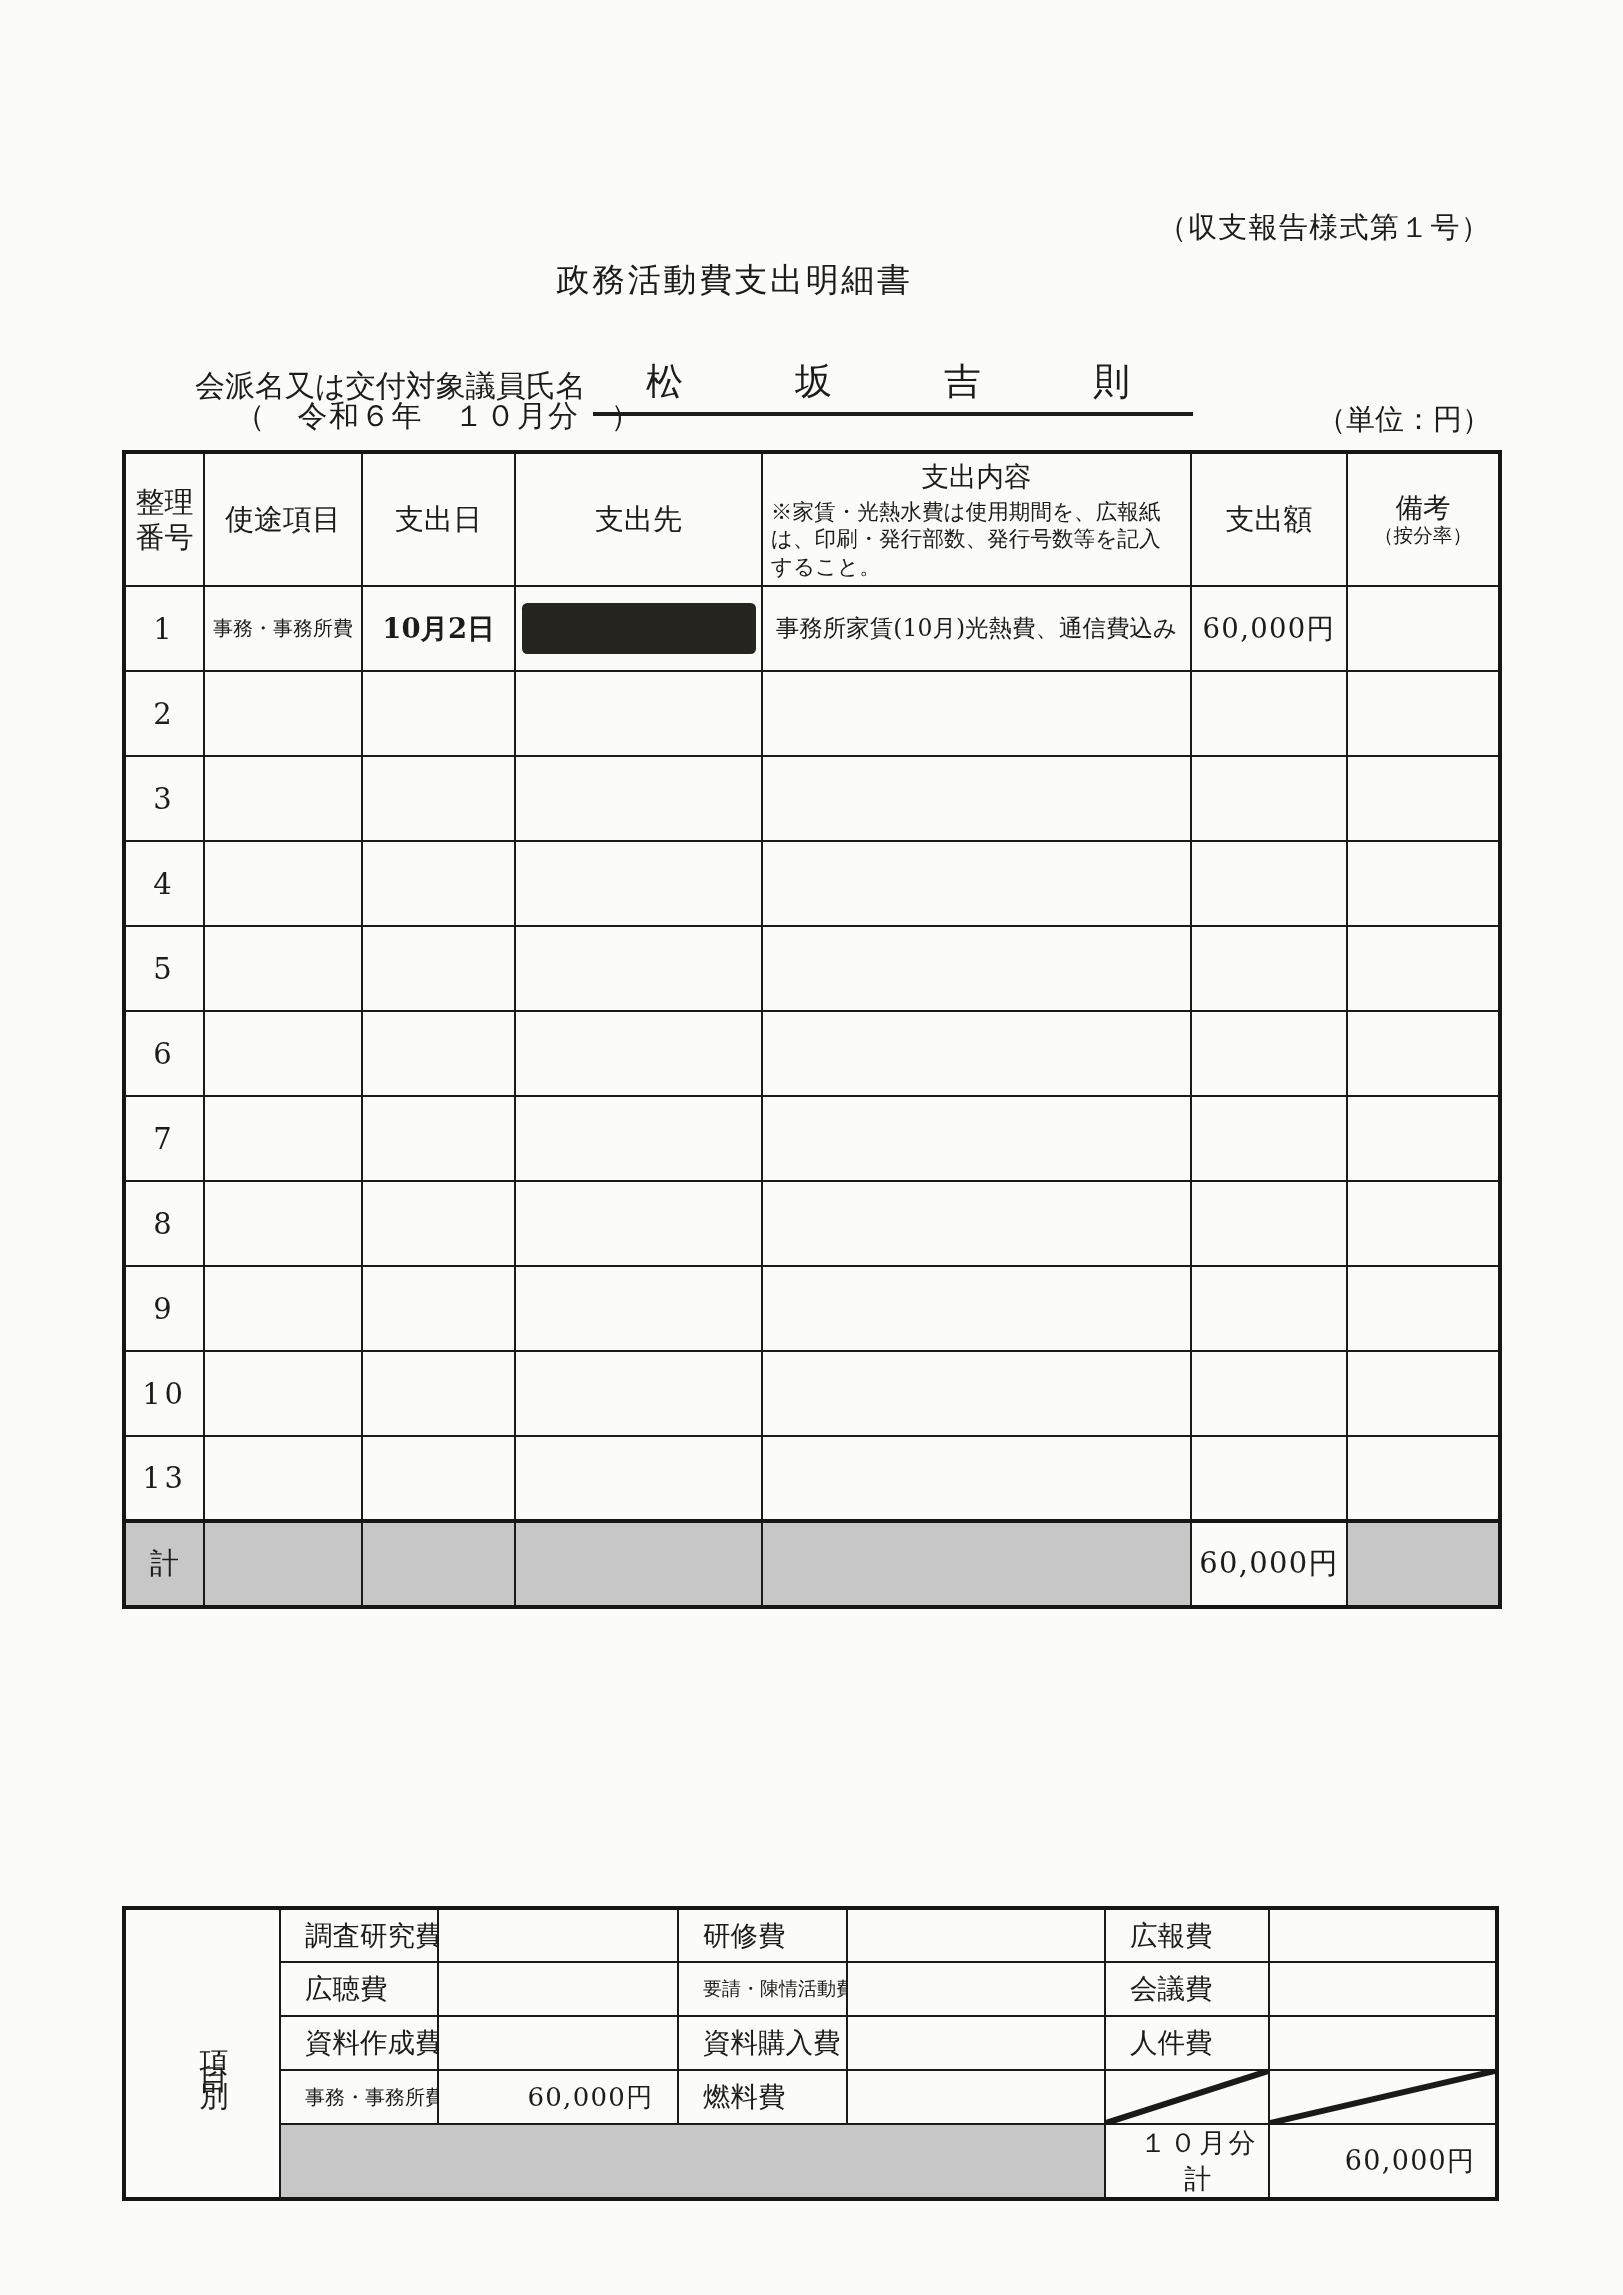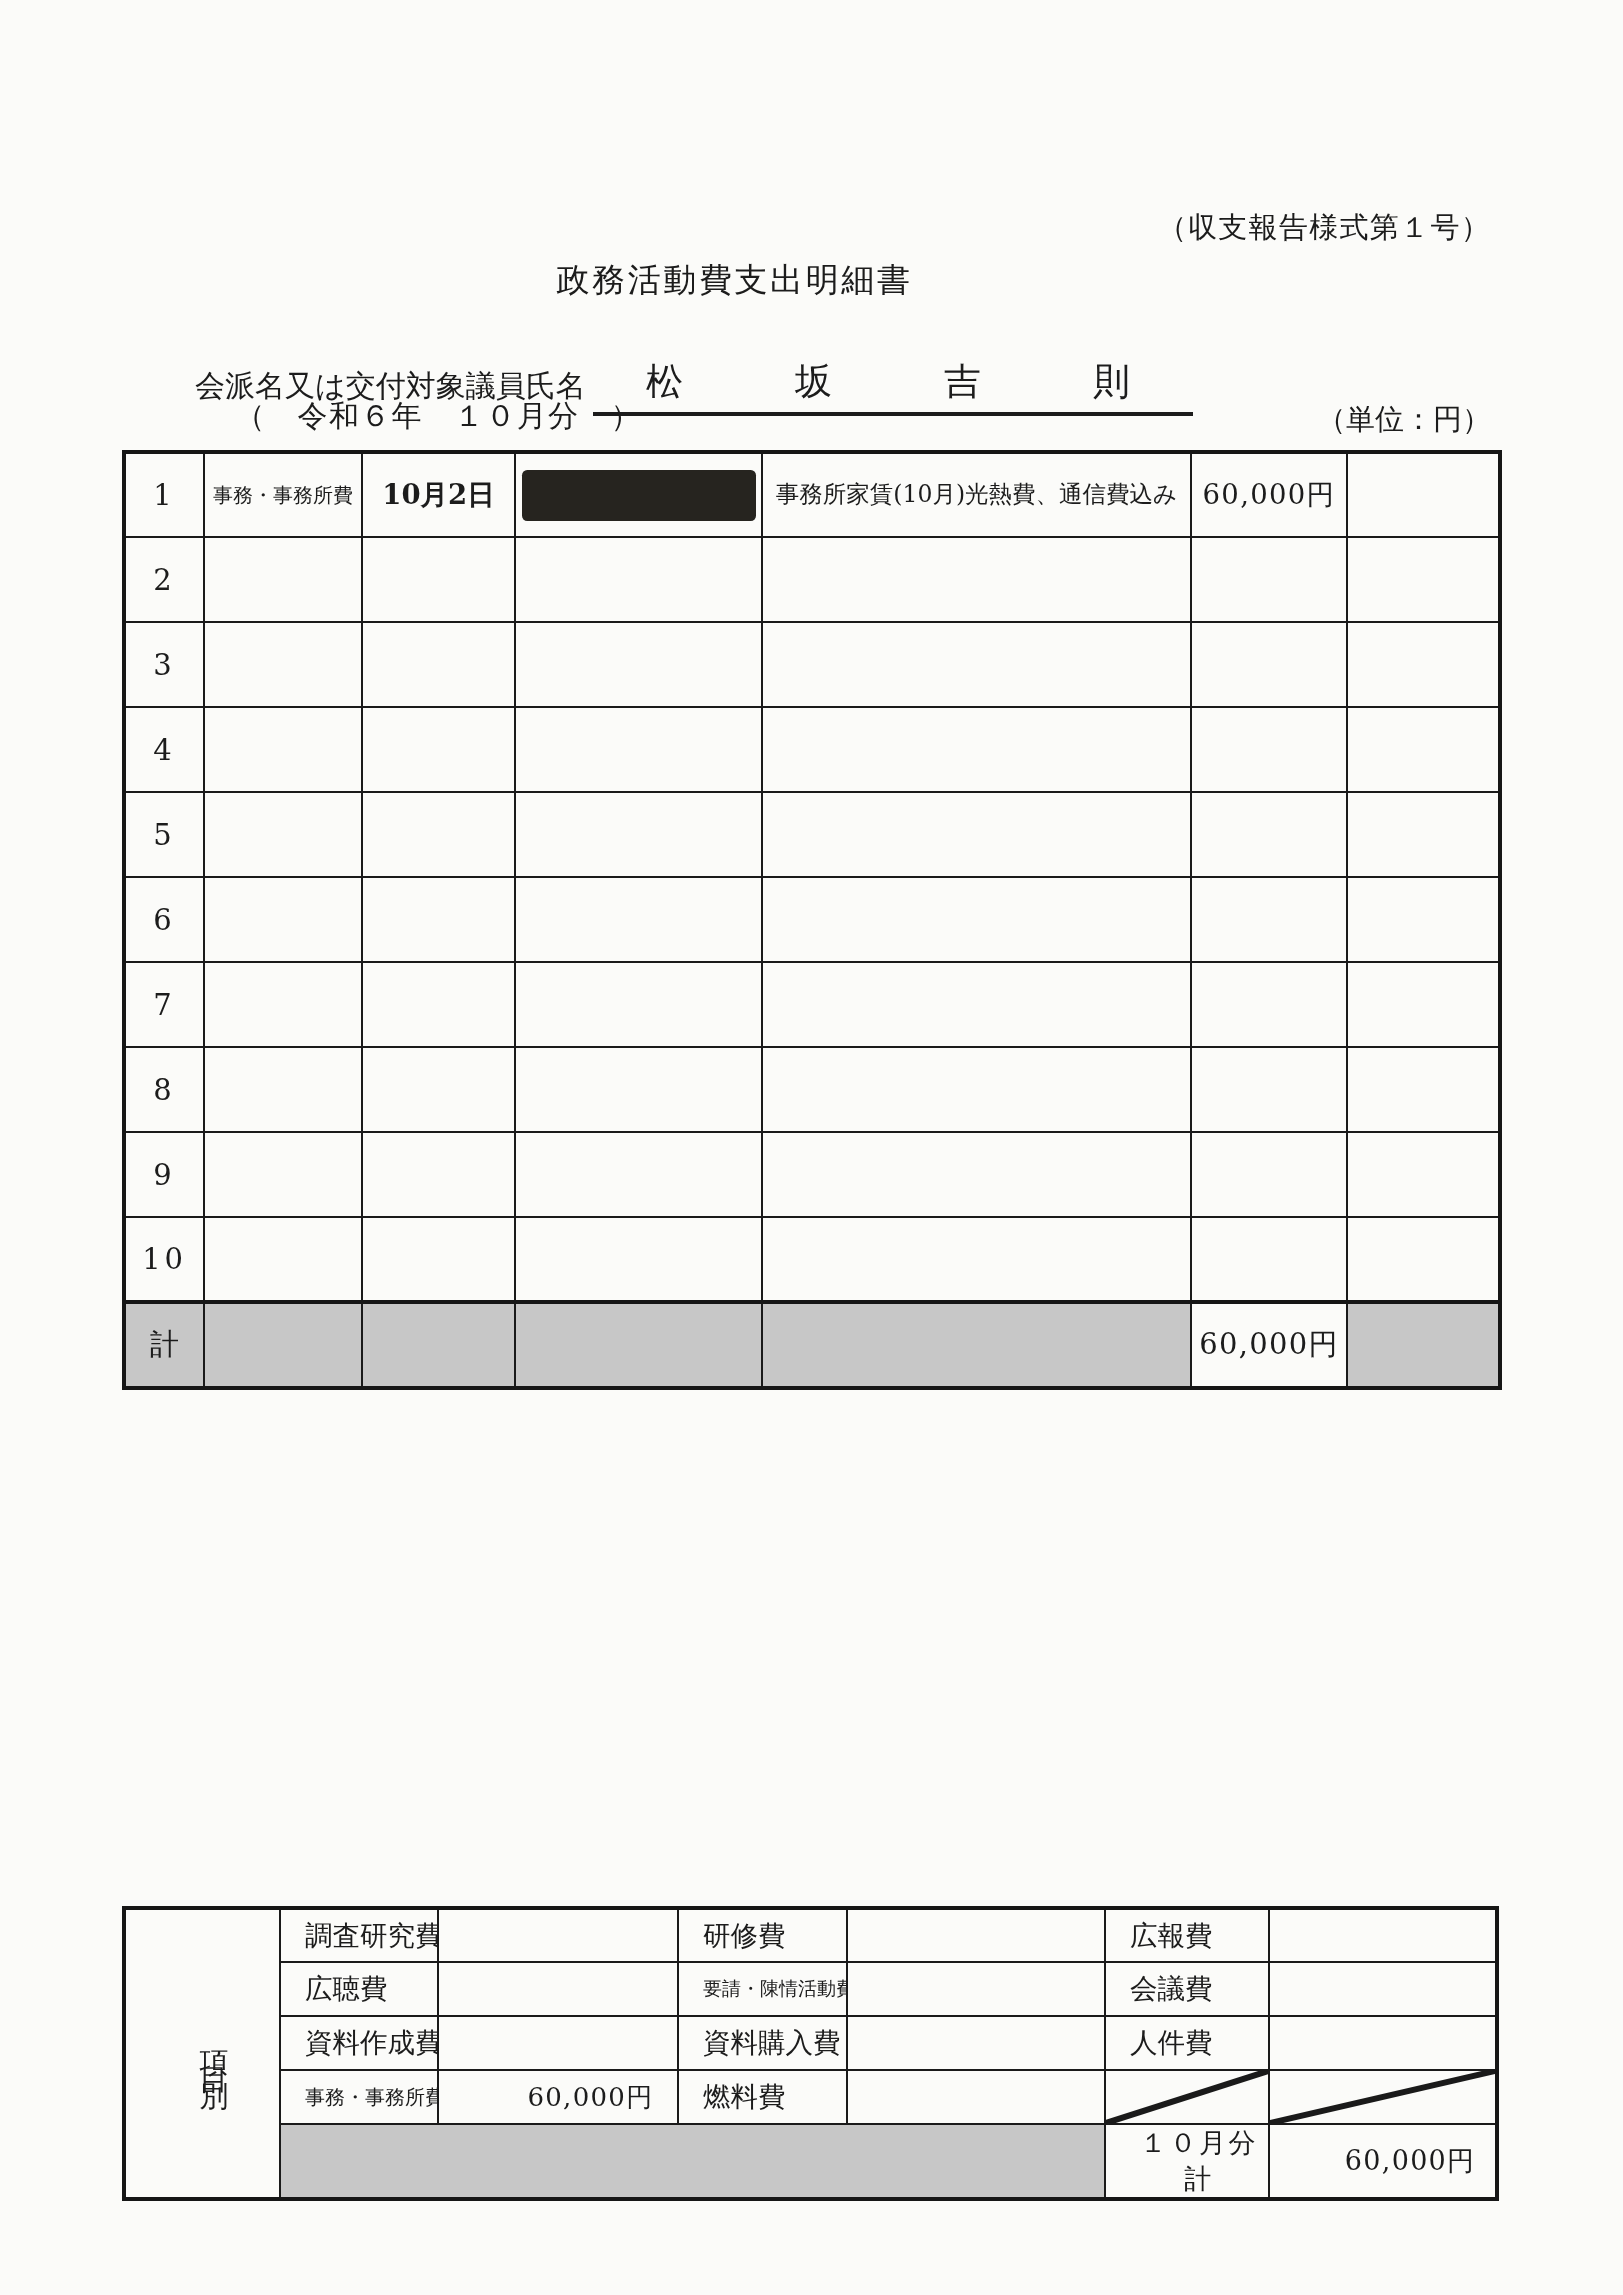--- a/index.html
+++ b/index.html
@@ -117,20 +117,35 @@
   <colgroup>
     <col style="width:80px">
       <col style="width:158px">
       <col style="width:153px">
     <col style="width:247px">
       <col style="width:429px">
       <col style="width:156px">
     <col style="width:153px">
   </colgroup>
   <tbody>
+    <tr class="hdr">
+      <td class="no-cell">整理番号</td>
+      <td>使途項目</td>
+      <td>支出日</td>
+      <td>支出先</td>
+      <td class="detail-cell">
+        <div class="detail-title">支出内容</div>
+        <div class="detail-note">※家賃・光熱水費は使用期間を、広報紙は、印刷・発行部数、発行号数等を記入すること。</div>
+      </td>
+      <td>支出額</td>
+      <td>
+        <span class="rem-main">備考</span>
+        <span class="rem-sub">（按分率）</span>
+      </td>
+    </tr>
 
     <tr class="body-row">
       <td class="c-no">1</td>
       <td class="c-cat">事務・事務所費</td>
       <td class="c-date">10月2日</td>
       <td>
           <div class="redact"></div>
         </td>
       <td class="c-detail">事務所家賃(10月)光熱費、通信費込み</td>
       <td class="c-amt">60,000円</td>
@@ -222,20 +237,29 @@
       <td></td>
       <td></td>
       <td></td>
       <td></td>
       <td></td>
       <td></td>
     </tr>
 
 
 
+    <tr class="body-row">
+      <td class="c-no">13</td>
+      <td></td>
+      <td></td>
+      <td></td>
+      <td></td>
+      <td></td>
+      <td></td>
+    </tr>
 
 
     <tr class="total-row">
       <td class="gray">計</td>
       <td class="gray"></td>
       <td class="gray"></td>
       <td class="gray"></td>
       <td class="gray"></td>
       <td class="c-amt">60,000円</td>
       <td class="gray"></td>

